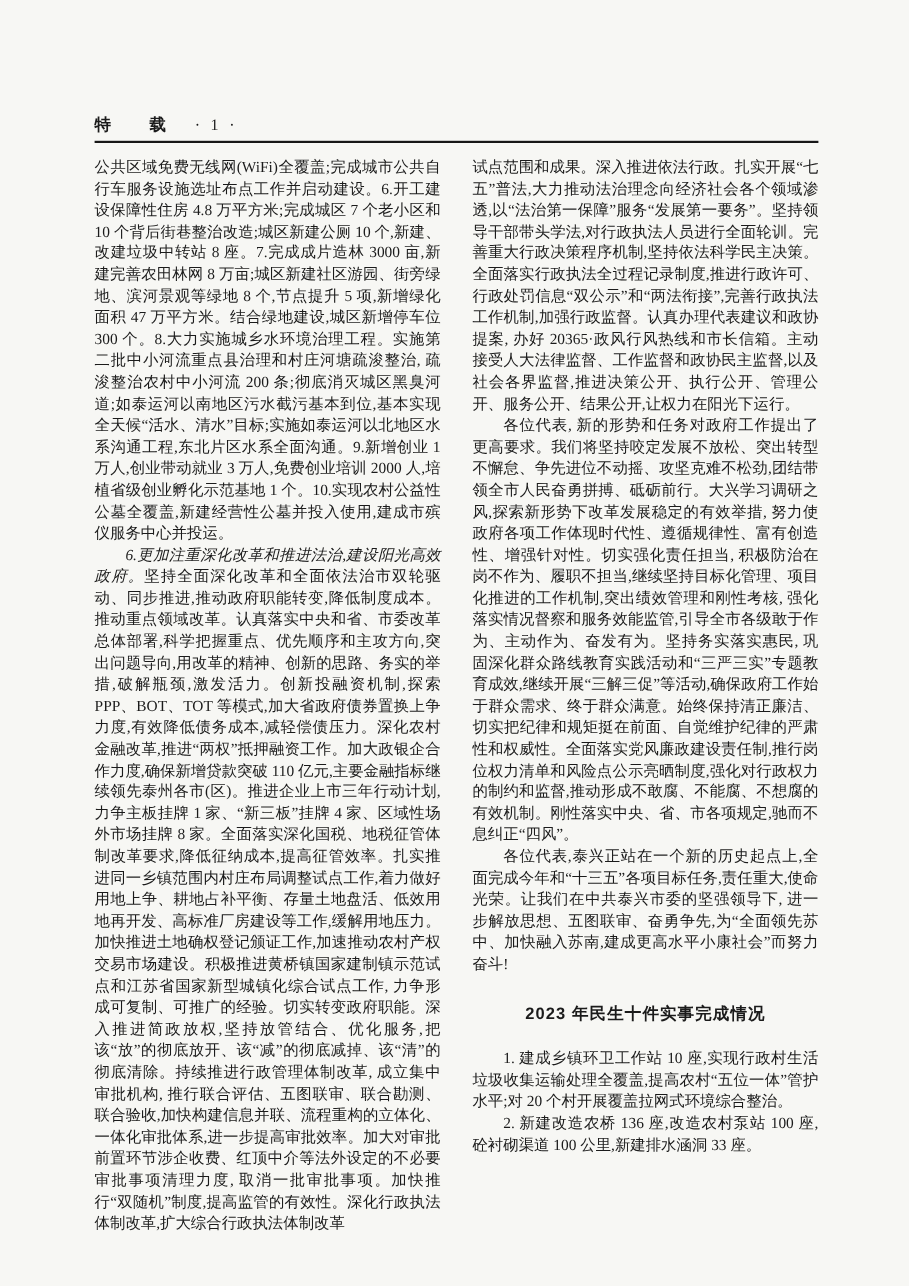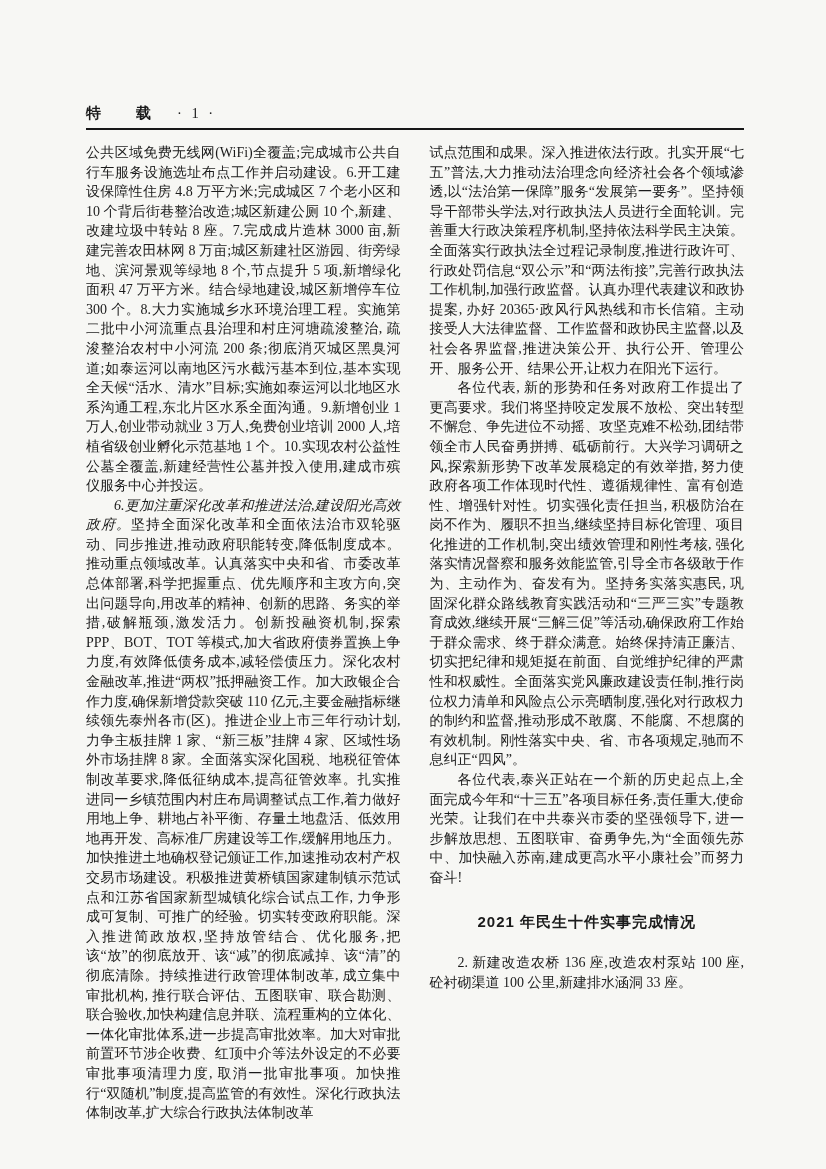--- a/index.html
+++ b/index.html
@@ -49,19 +49,20 @@
 
       <div class="col">
         <p>公共区域免费无线网(WiFi)全覆盖;完成城市公共自行车服务设施选址布点工作并启动建设。6.开工建设保障性住房 4.8 万平方米;完成城区 7 个老小区和 10 个背后街巷整治改造;城区新建公厕 10 个,新建、改建垃圾中转站 8 座。7.完成成片造林 3000 亩,新建完善农田林网 8 万亩;城区新建社区游园、街旁绿地、滨河景观等绿地 8 个,节点提升 5 项,新增绿化面积 47 万平方米。结合绿地建设,城区新增停车位 300 个。8.大力实施城乡水环境治理工程。实施第二批中小河流重点县治理和村庄河塘疏浚整治, 疏浚整治农村中小河流 200 条;彻底消灭城区黑臭河道;如泰运河以南地区污水截污基本到位,基本实现全天候“活水、清水”目标;实施如泰运河以北地区水系沟通工程,东北片区水系全面沟通。9.新增创业 1 万人,创业带动就业 3 万人,免费创业培训 2000 人,培植省级创业孵化示范基地 1 个。10.实现农村公益性公墓全覆盖,新建经营性公墓并投入使用,建成市殡仪服务中心并投运。</p>
         <p class="indent"><span class="kaiti">6.更加注重深化改革和推进法治,建设阳光高效政府。</span><span>坚持全面深化改革和全面依法治市双轮驱动、同步推进,推动政府职能转变,降低制度成本。推动重点领域改革。认真落实中央和省、市委改革总体部署,科学把握重点、优先顺序和主攻方向,突出问题导向,用改革的精神、创新的思路、务实的举措,破解瓶颈,激发活力。创新投融资机制,探索 PPP、BOT、TOT 等模式,加大省政府债券置换上争力度,有效降低债务成本,减轻偿债压力。深化农村金融改革,推进“两权”抵押融资工作。加大政银企合作力度,确保新增贷款突破 110 亿元,主要金融指标继续领先泰州各市(区)。推进企业上市三年行动计划,力争主板挂牌 1 家、“新三板”挂牌 4 家、区域性场外市场挂牌 8 家。全面落实深化国税、地税征管体制改革要求,降低征纳成本,提高征管效率。扎实推进同一乡镇范围内村庄布局调整试点工作,着力做好用地上争、耕地占补平衡、存量土地盘活、低效用地再开发、高标准厂房建设等工作,缓解用地压力。加快推进土地确权登记颁证工作,加速推动农村产权交易市场建设。积极推进黄桥镇国家建制镇示范试点和江苏省国家新型城镇化综合试点工作, 力争形成可复制、可推广的经验。切实转变政府职能。深入推进简政放权,坚持放管结合、优化服务,把该“放”的彻底放开、该“减”的彻底减掉、该“清”的彻底清除。持续推进行政管理体制改革, 成立集中审批机构, 推行联合评估、五图联审、联合勘测、联合验收,加快构建信息并联、流程重构的立体化、一体化审批体系,进一步提高审批效率。加大对审批前置环节涉企收费、红顶中介等法外设定的不必要审批事项清理力度, 取消一批审批事项。加快推行“双随机”制度,提高监管的有效性。深化行政执法体制改革,扩大综合行政执法体制改革</span></p>
       </div>
 
       <div class="col">
         <p>试点范围和成果。深入推进依法行政。扎实开展“七五”普法,大力推动法治理念向经济社会各个领域渗透,以“法治第一保障”服务“发展第一要务”。坚持领导干部带头学法,对行政执法人员进行全面轮训。完善重大行政决策程序机制,坚持依法科学民主决策。全面落实行政执法全过程记录制度,推进行政许可、行政处罚信息“双公示”和“两法衔接”,完善行政执法工作机制,加强行政监督。认真办理代表建议和政协提案, 办好 20365·政风行风热线和市长信箱。主动接受人大法律监督、工作监督和政协民主监督,以及社会各界监督,推进决策公开、执行公开、管理公开、服务公开、结果公开,让权力在阳光下运行。</p>
         <p class="indent">各位代表, 新的形势和任务对政府工作提出了更高要求。我们将坚持咬定发展不放松、突出转型不懈怠、争先进位不动摇、攻坚克难不松劲,团结带领全市人民奋勇拼搏、砥砺前行。大兴学习调研之风,探索新形势下改革发展稳定的有效举措, 努力使政府各项工作体现时代性、遵循规律性、富有创造性、增强针对性。切实强化责任担当, 积极防治在岗不作为、履职不担当,继续坚持目标化管理、项目化推进的工作机制,突出绩效管理和刚性考核, 强化落实情况督察和服务效能监管,引导全市各级敢于作为、主动作为、奋发有为。坚持务实落实惠民, 巩固深化群众路线教育实践活动和“三严三实”专题教育成效,继续开展“三解三促”等活动,确保政府工作始于群众需求、终于群众满意。始终保持清正廉洁、切实把纪律和规矩挺在前面、自觉维护纪律的严肃性和权威性。全面落实党风廉政建设责任制,推行岗位权力清单和风险点公示亮晒制度,强化对行政权力的制约和监督,推动形成不敢腐、不能腐、不想腐的有效机制。刚性落实中央、省、市各项规定,驰而不息纠正“四风”。</p>
         <p class="indent">各位代表,泰兴正站在一个新的历史起点上,全面完成今年和“十三五”各项目标任务,责任重大,使命光荣。让我们在中共泰兴市委的坚强领导下, 进一步解放思想、五图联审、奋勇争先,为“全面领先苏中、加快融入苏南,建成更高水平小康社会”而努力奋斗!</p>
-        <h2 class="section-heading">2021 年民生十件实事完成情况</h2>
+        <h2 class="section-heading">2023 年民生十件实事完成情况</h2>
+        <p class="indent">1. 建成乡镇环卫工作站 10 座,实现行政村生活垃圾收集运输处理全覆盖,提高农村“五位一体”管护水平;对 20 个村开展覆盖拉网式环境综合整治。</p>
         <p class="indent">2. 新建改造农桥 136 座,改造农村泵站 100 座,砼衬砌渠道 100 公里,新建排水涵洞 33 座。</p>
       </div>
 
     </div>
   </div>
 </div>
 
 </body></html>

